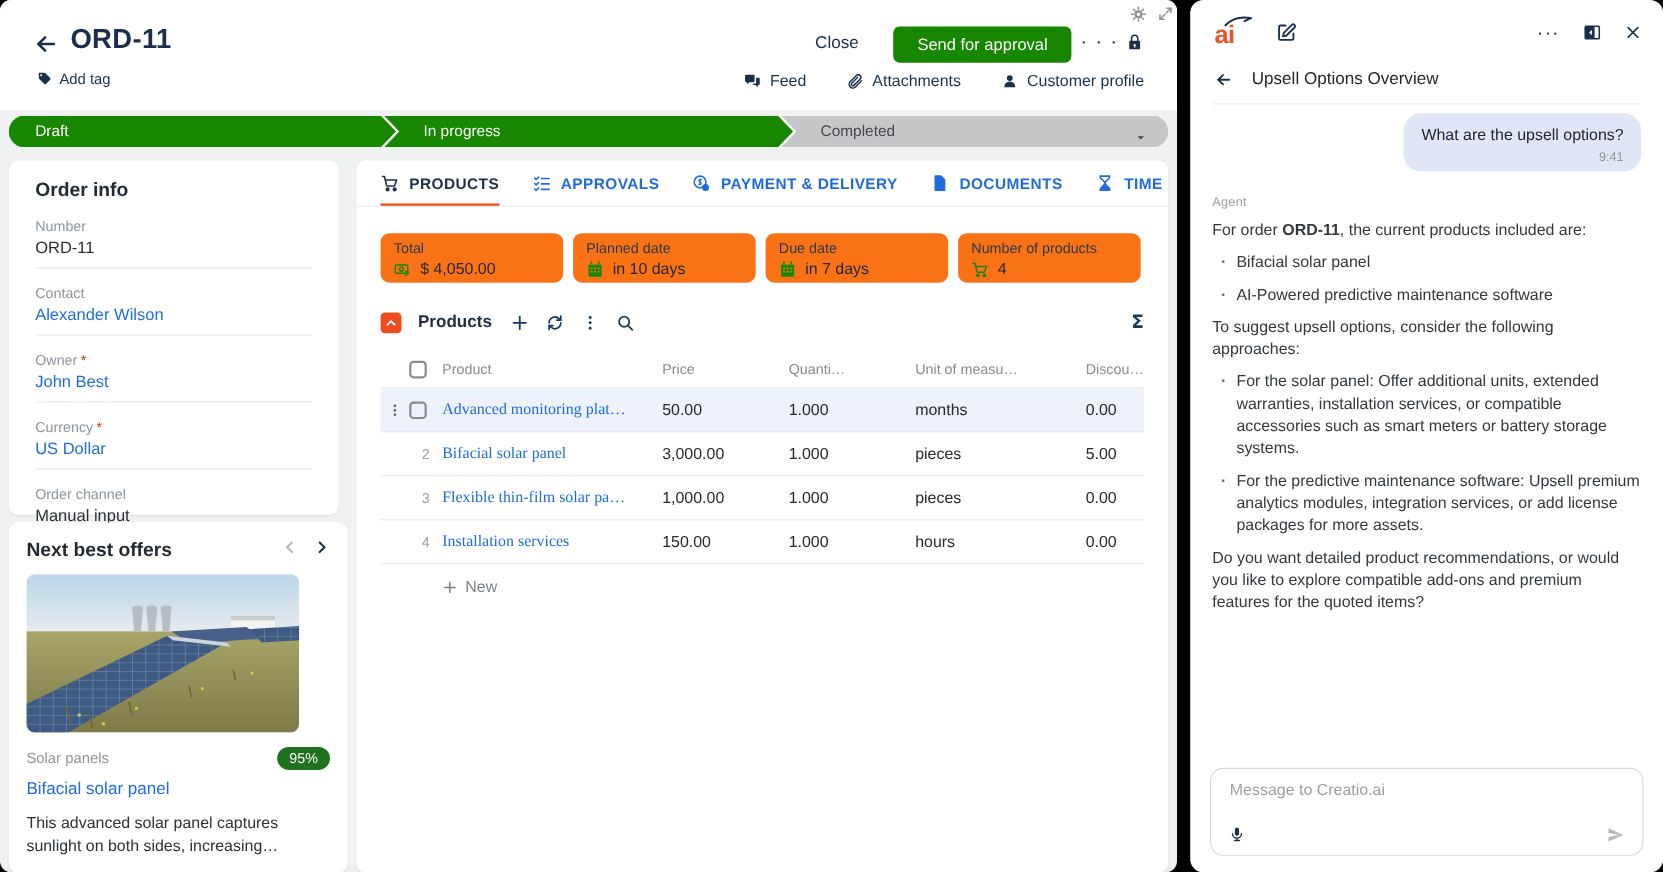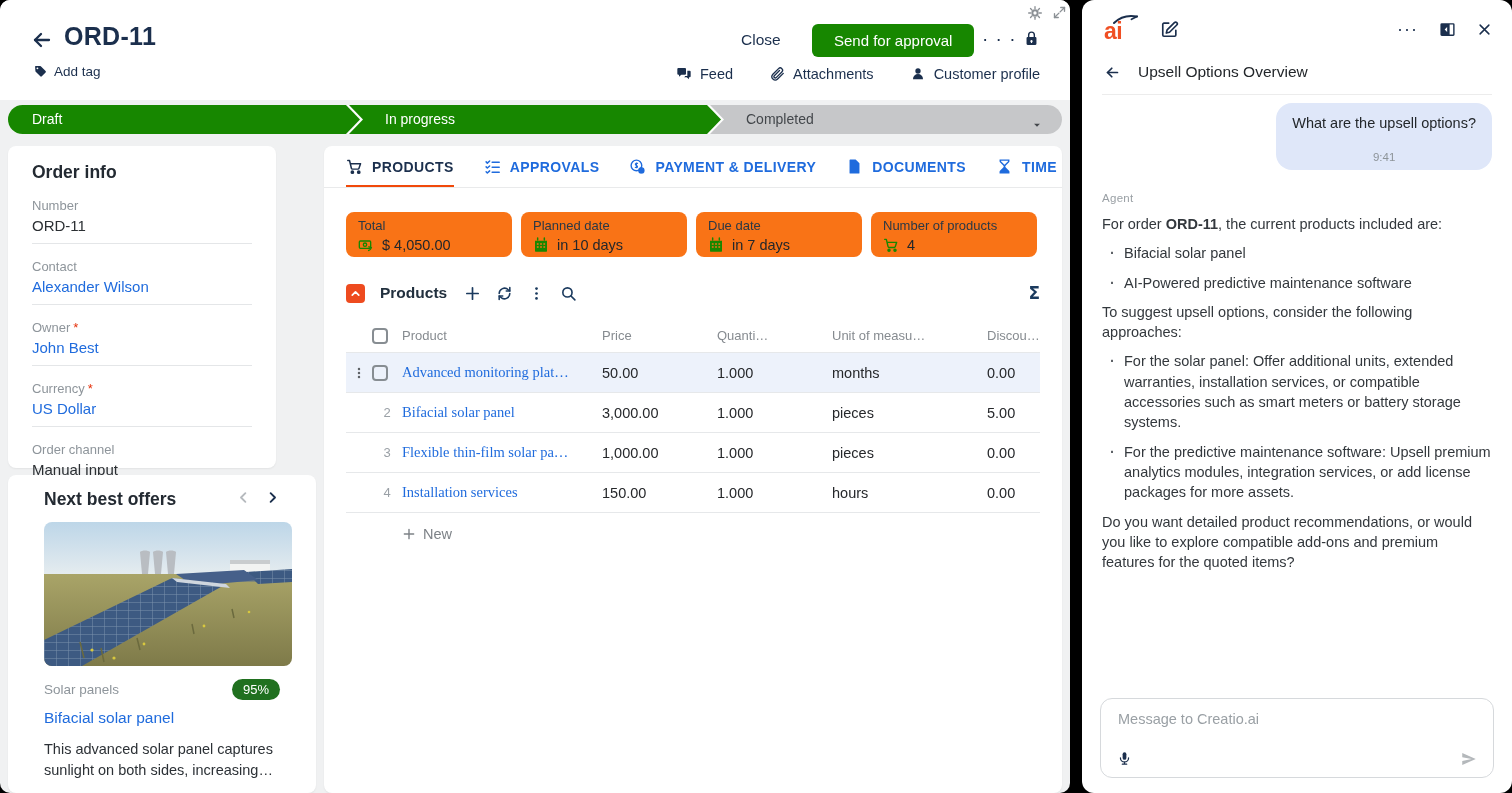--- a/index.html
+++ b/index.html
@@ -28,29 +28,29 @@
   .stage { position:absolute; top:0; height:29px; line-height:29px; font-size:14px; color:#fff; }
   .stage-done { background:#178700; }
   .stage-pending { background:#c6c7c9; color:#43474b; }
   .st1 { left:0; width:352px; padding-left:24px; clip-path:polygon(0 0, calc(100% - 14px) 0, 100% 50%, calc(100% - 14px) 100%, 0 100%); }
   .st2 { left:341px; width:372px; padding-left:36px; clip-path:polygon(0 0, calc(100% - 14px) 0, 100% 50%, calc(100% - 14px) 100%, 0 100%, 14px 50%); }
   .st3 { left:702px; width:352px; padding-left:36px; clip-path:polygon(0 0, 100% 0, 100% 100%, 0 100%, 14px 50%); }
   .stage-caret { position:absolute; right:18px; top:0; width:14px; height:14px; margin-top:8px; color:#43474b; }
 
   
   .card { position:absolute; background:#fff; border-radius:8px; box-shadow:0 1px 2px rgba(0,0,0,.06); }
-  #order-info-card { left:8px; top:146px; width:268px; height:322px; padding:16px 24px; }
+  #order-info-card { left:8px; top:146px; width:300px; height:322px; padding:16px 24px; }
   .card-title { font-size:17.5px; font-weight:600; color:#232a32; }
   .field { margin-top:15px; border-bottom:1px solid #e4e6e8; padding-bottom:9px; }
   .field-label { font-size:13px; color:#8e959b; }
   .req-star { color:#e5310b; margin-left:3px; font-size:13px; }
   .field-value { margin-top:4px; font-size:15px; color:#2b2f33; }
   .field-value.link { color:#1f6bdd; cursor:pointer; }
 
-  #offers-card { left:8px; top:475px; width:308px; height:318px; padding:14px 36px; }
+  #offers-card { left:8px; top:475px; width:308px; height:318px; padding:14px 16px; }
   .offers-head { display:flex; align-items:center; }
   .offers-arrows { margin-left:auto; display:flex; gap:14px; }
   .offers-arrows svg { width:15px; height:15px; }
   .arr-prev { color:#b6babe; } .arr-next { color:#1b2f4d; cursor:pointer; }
   .offer-img { margin-top:12px; width:248px; height:144px; border-radius:8px; overflow:hidden; display:block; }
   .offer-meta { margin-top:13px; display:flex; align-items:center; }
   .offer-cat { font-size:13.5px; color:#8e959b; }
   .offer-badge { margin-left:auto; background:#20701f; color:#fff; font-size:13px; padding:3px 11px; border-radius:12px; }
   .offer-link { margin-top:9px; font-size:15.5px; color:#1f6bdd; cursor:pointer; }
   .offer-desc { margin-top:12px; font-size:14.5px; color:#2c3136; line-height:1.42; }
@@ -98,21 +98,21 @@
   .ai-more { font-size:18px; color:#1b2f4d; letter-spacing:1px; cursor:pointer; line-height:10px; }
   .ai-dock { width:17px; height:17px; color:#1b2f4d; cursor:pointer; }
   .ai-close { width:15px; height:15px; color:#1b2f4d; cursor:pointer; }
   .ai-title-row { display:flex; align-items:center; gap:17px; padding:20px 20px 13px 22px; }
   .ai-back { width:17px; height:17px; color:#1b2f4d; cursor:pointer; }
   .ai-conv-title { font-size:15.5px; color:#23272b; }
   .ai-divider { height:1px; background:#ececec; margin:0 20px; }
   .ai-chat { flex:1; overflow:hidden; padding:8px 20px 0; }
   .bubble { margin-left:auto; width:fit-content; max-width:300px; background:#dfe7f9; border-radius:16px; padding:12px 16px 7px; }
   .bubble-text { font-size:14.5px; color:#23272b; }
-  .bubble-time { text-align:center; font-size:11.5px; color:#8d9499; margin-top:20px; }
+  .bubble-time { text-align:right; font-size:11.5px; color:#8d9499; margin-top:6px; }
   .agent-label { margin-top:22px; font-size:11.5px; color:#9aa0a5; letter-spacing:.3px; }
   .agent-msg { margin-top:10px; font-size:14.5px; color:#33383d; line-height:1.4; }
   .agent-msg p { margin:9px 0; }
   .agent-msg b { font-weight:700; }
   .agent-msg ul { list-style:none; margin:9px 0; }
   .agent-msg li { position:relative; padding-left:22px; margin:9px 0; }
   .agent-msg li::before { content:"·"; position:absolute; left:8px; top:0; color:#5f6368; font-weight:700; }
   .ai-input { margin:14px 18px 15px; height:80px; border:1px solid #d6d9dc; border-radius:12px; position:relative; cursor:text; }
   .ai-placeholder { position:absolute; left:17px; top:12px; font-size:14.5px; color:#9aa0a5; }
   .ai-mic { position:absolute; left:16px; bottom:9px; width:15px; height:17px; color:#1b2f4d; cursor:pointer; }

